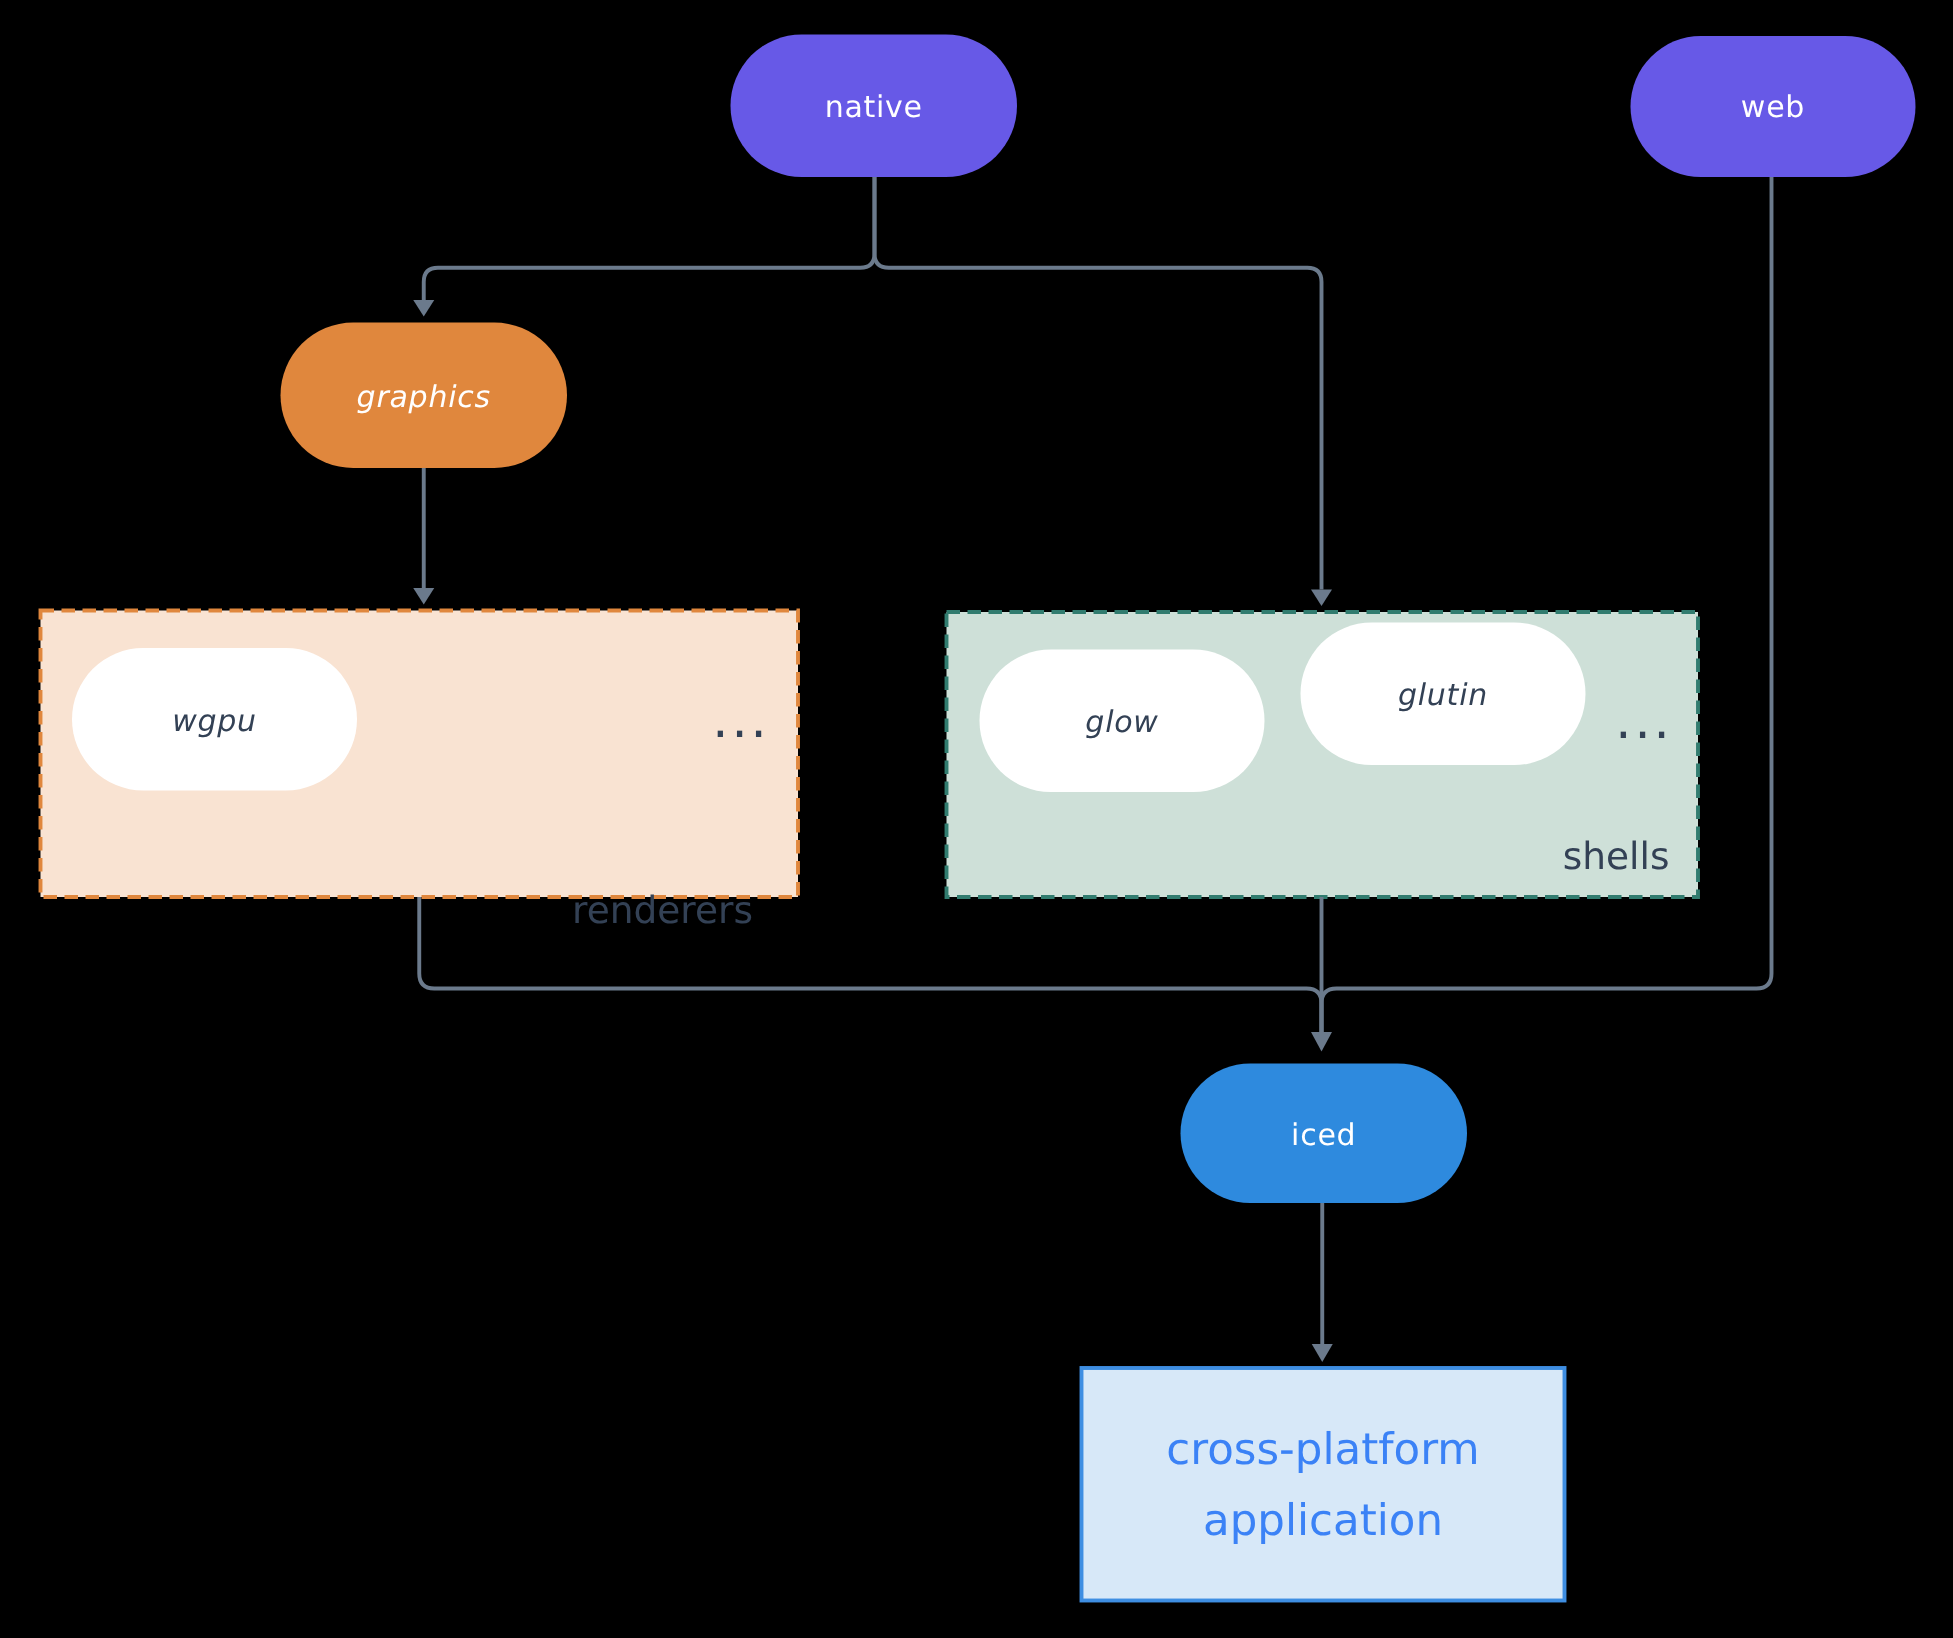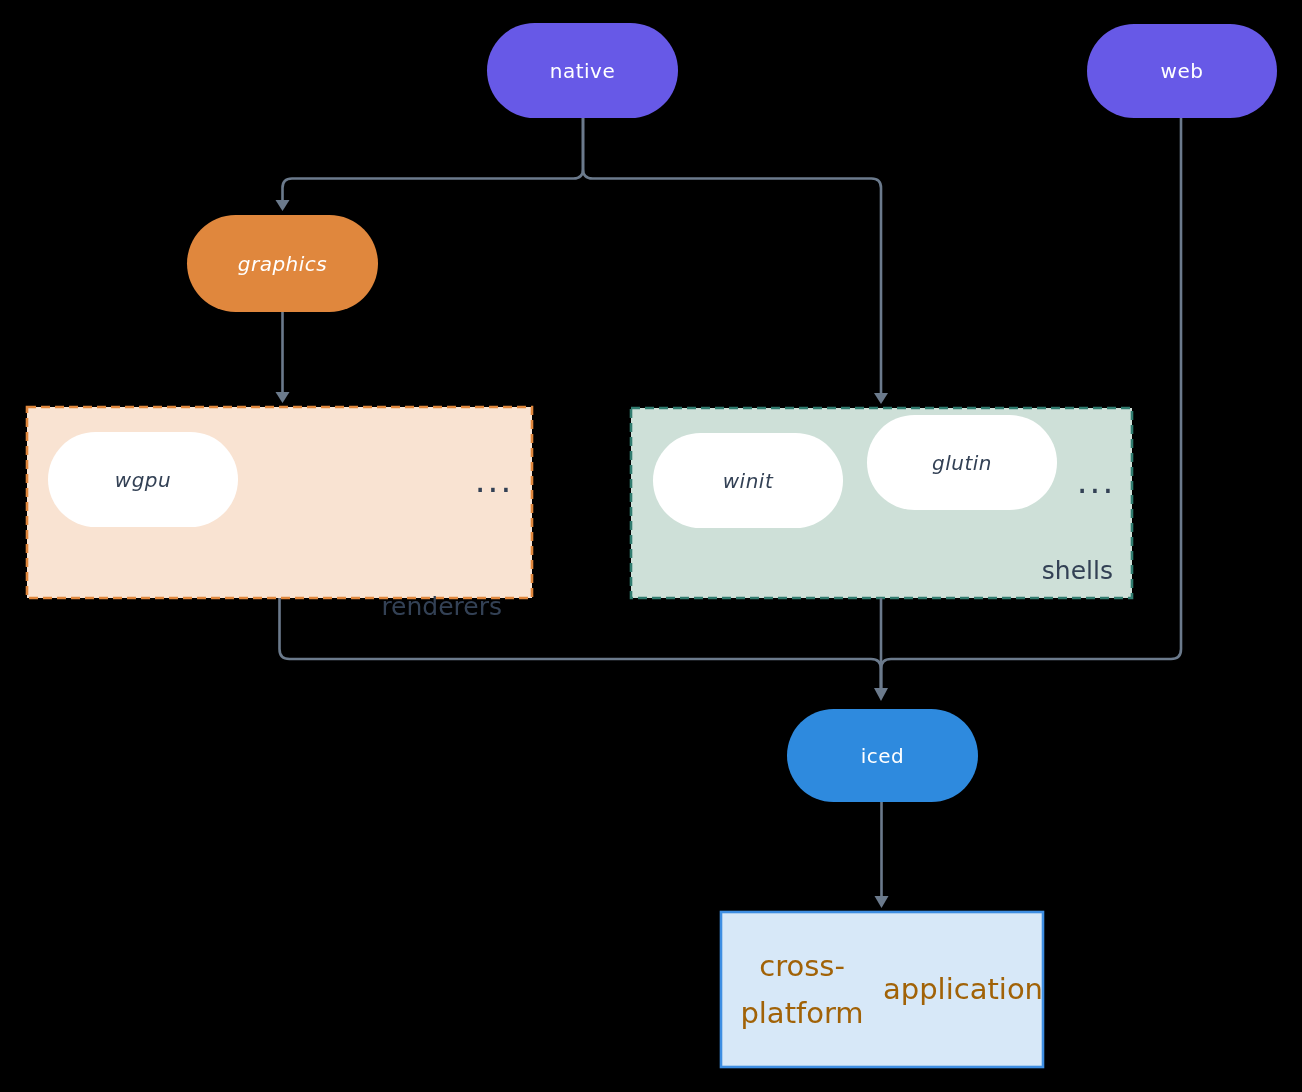--- a/index.html
+++ b/index.html
@@ -75,24 +75,24 @@
     font-size: 25px;
     text-align: right;
   }
   .label-renderers { left: 310px; top: 556px; width: 192px; margin-top: 36px; }
   .label-shells    { left: 930px; top: 556px; width: 183px; }
 
   .app-text {
     position: absolute;
     left: 721px; top: 912px; width: 322px; height: 155px;
     display: flex;
-    flex-direction: row;
+    flex-direction: column;
     align-items: center;
     justify-content: center;
-    color: #a16207;
+    color: #3b82f6;
     font-size: 29px;
     line-height: 47px;
     text-align: center;
   }
 </style>
 </head>
 <body>
 
 <div class="stage">
 
@@ -137,21 +137,21 @@
   <div class="pill white node-wgpu">
     <span>wgpu</span>
   </div>
 
 
   <div class="dots dots-renderers">...</div>
 
   <div class="group-label label-renderers">renderers</div>
 
   <div class="pill white node-winit">
-    <span>winit</span>
+    <span>glow</span>
   </div>
 
   <div class="pill white node-glutin">
     <span>glutin</span>
   </div>
 
   <div class="dots dots-shells">...</div>
 
   <div class="group-label label-shells">shells</div>
 

